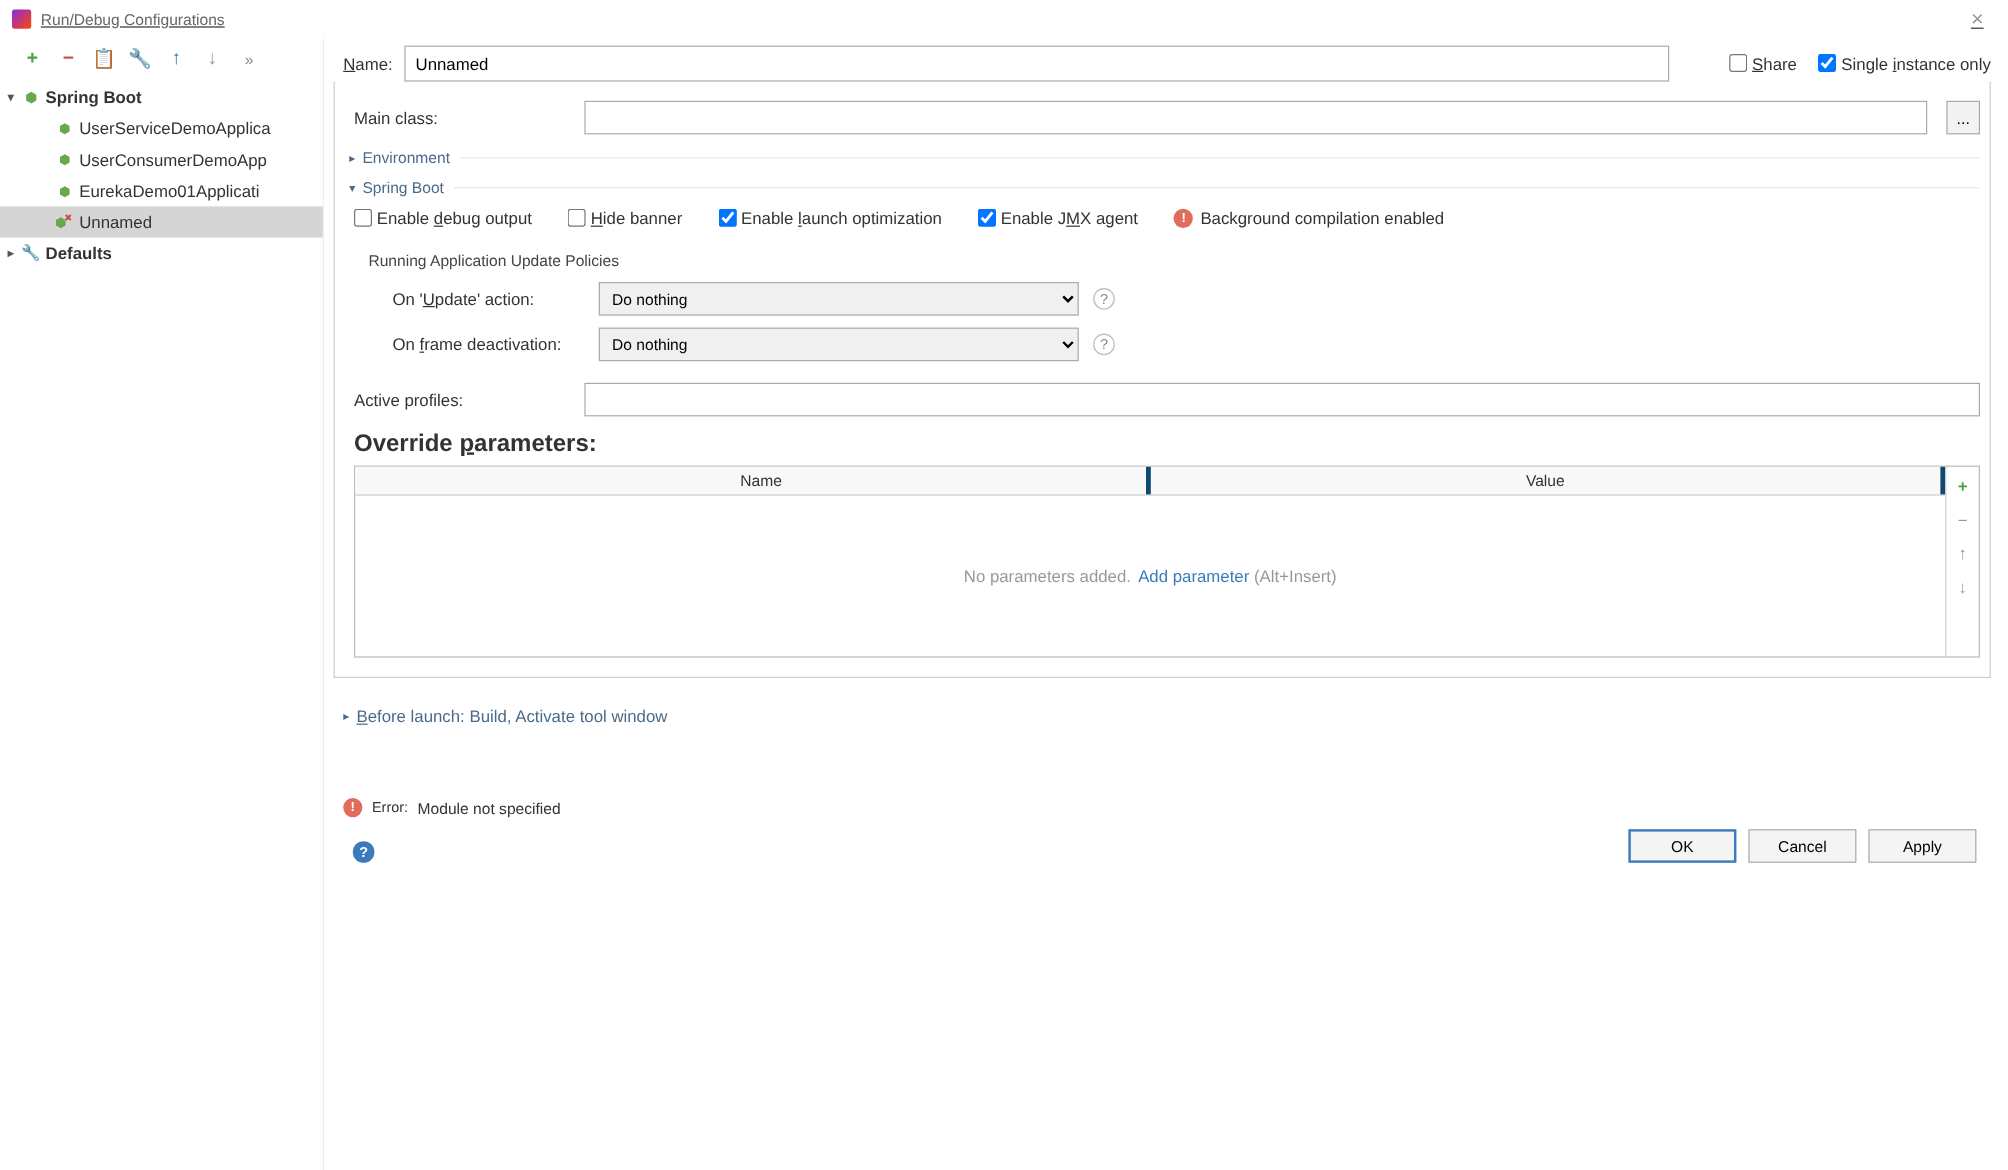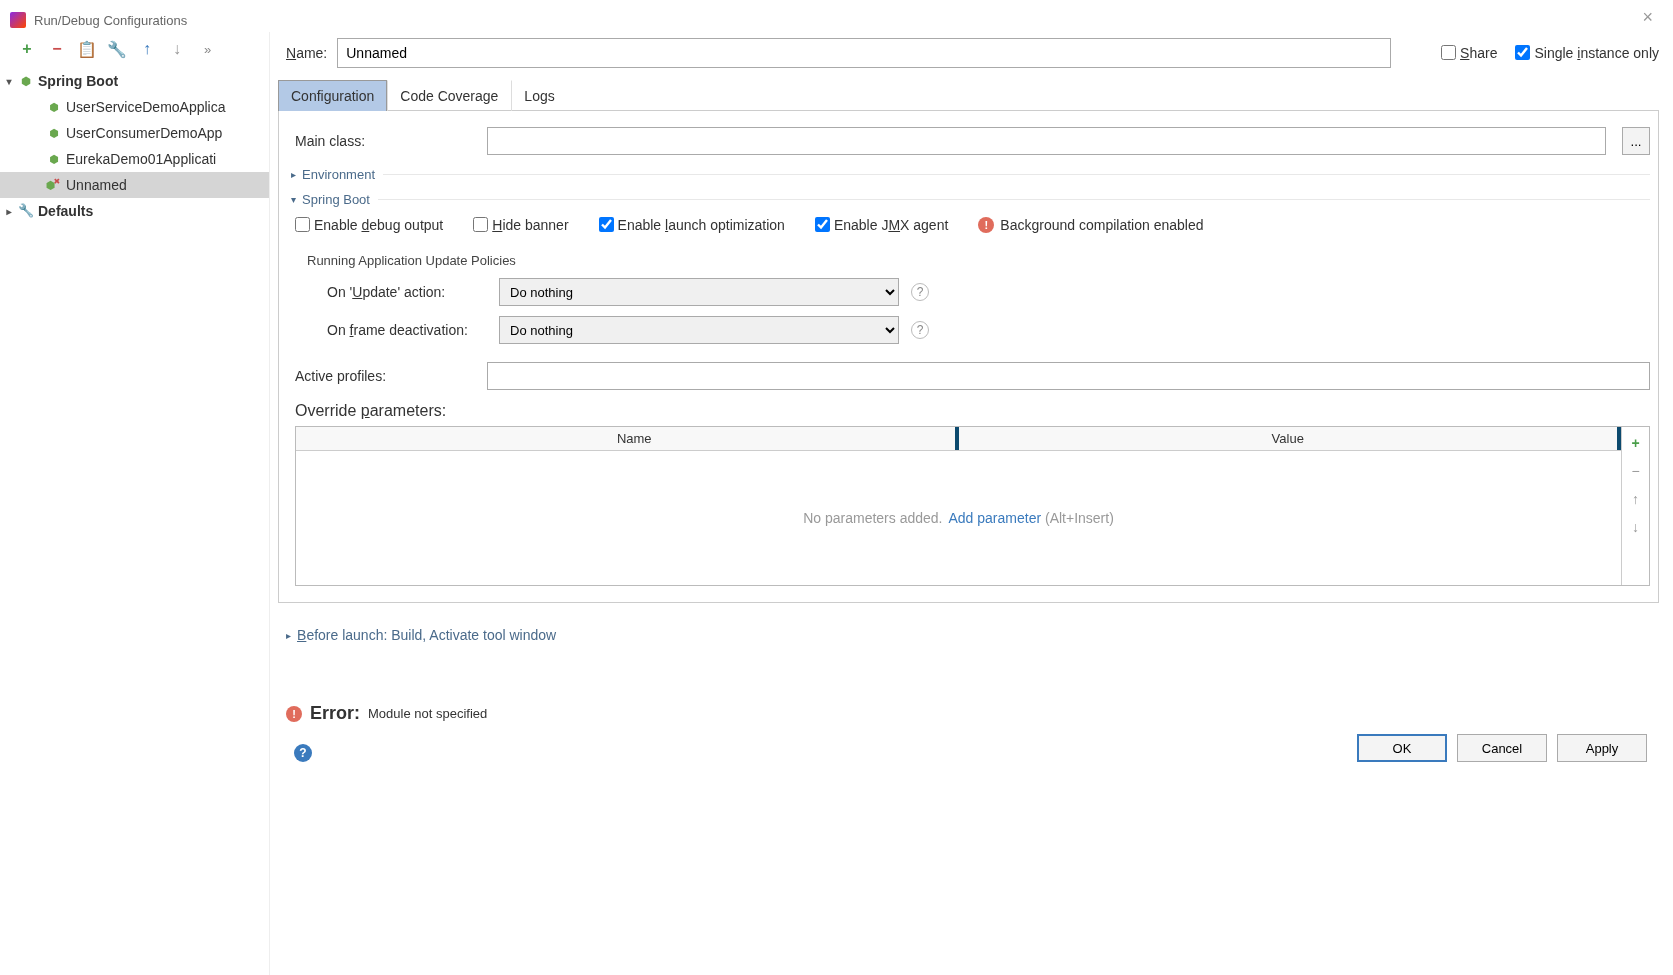--- a/index.html
+++ b/index.html
@@ -1,18 +1,18 @@
 <!DOCTYPE html>
 <html><head>
 <meta charset="utf-8">
 <style>
 * { box-sizing: border-box; margin: 0; padding: 0; }
 body { font-family: "Segoe UI", Arial, sans-serif; font-size: 13px; color: #333; background: #fff; width: 1673px; height: 975px; overflow: hidden; }
 
-.titlebar { display: flex; align-items: flex-end; padding: 4px 10px; height: 32px; }
+.titlebar { display: flex; align-items: center; padding: 4px 10px; height: 32px; text-decoration: underline; }
 .titlebar .app-icon { width: 16px; height: 16px; background: linear-gradient(135deg, #8a2be2, #ff4500); margin-right: 8px; border-radius: 2px; }
 .titlebar .title { color: #666; font-size: 13px; }
 .titlebar .close { margin-left: auto; font-size: 18px; color: #999; cursor: pointer; padding: 0 10px; }
 
 .toolbar-row { display: flex; align-items: center; padding: 6px 10px 6px 16px; gap: 8px; }
 .toolbar-row .tbtn { width: 22px; height: 22px; display: inline-flex; align-items: center; justify-content: center; font-size: 16px; cursor: pointer; color: #666; }
 .toolbar-row .tbtn.add { color: #4a9e4a; font-weight: bold; }
 .toolbar-row .tbtn.remove { color: #c94c4c; font-weight: bold; }
 .toolbar-row .tbtn.up { color: #3a7abd; }
 .toolbar-row .tbtn.down { color: #999; }
@@ -79,21 +79,21 @@
 .params-body .add-link .hint { color: #999; }
 .params-toolbar { width: 28px; border-left: 1px solid #ccc; display: flex; flex-direction: column; align-items: center; gap: 10px; padding-top: 8px; }
 .params-toolbar .pbtn { width: 18px; height: 18px; font-size: 14px; color: #999; cursor: pointer; text-align: center; }
 .params-toolbar .pbtn.add { color: #4a9e4a; font-weight: bold; }
 
 .before-launch { color: #4a6a8a; font-size: 14px; cursor: pointer; margin: 24px 0 0 8px; display: flex; align-items: center; }
 .before-launch .tri { font-size: 10px; margin-right: 6px; }
 
 .error-row { display: flex; align-items: center; gap: 8px; margin: 60px 0 0 8px; }
 .error-row .dot { width: 16px; height: 16px; border-radius: 50%; background: #e06c5c; color: #fff; font-size: 11px; font-weight: bold; display: inline-flex; align-items: center; justify-content: center; }
-.error-row .err-lbl { font-weight: bold; font-size: 18px; }
+.error-row .err-lbl { font-weight: normal; font-size: 12px; }
 
 .footer { display: flex; justify-content: space-between; align-items: flex-end; padding: 10px 12px; }
 .footer .help-btn { width: 18px; height: 18px; border-radius: 50%; background: #3a7abd; color: #fff; font-size: 12px; font-weight: bold; display: inline-flex; align-items: center; justify-content: center; cursor: pointer; margin-left: 4px; }
 .footer .buttons { display: flex; gap: 10px; }
 .footer button { min-width: 90px; height: 28px; border: 1px solid #aaa; background: #f4f4f4; font-size: 13px; cursor: pointer; }
 .footer button.primary { border: 2px solid #3a7abd; }
 
 u { text-decoration: underline; }
 </style>
 </head>
@@ -154,25 +154,20 @@
   <div class="content">
     <div class="name-row">
       <label><u>N</u>ame:</label>
       <input type="text" class="input-text" value="Unnamed" style="">
       <div class="check-group">
         <label><input type="checkbox" style=""><u>S</u>hare</label>
         <label><input type="checkbox" checked="" style="">Single <u>i</u>nstance only</label>
       </div>
     </div>
 
-    <div class="tabs">
-      <div class="tab active">Configuration</div>
-      <div class="tab">Code Coverage</div>
-      <div class="tab">Logs</div>
-    </div>
 
     <div class="panel">
       <div class="form-row">
         <span class="lbl">Main class:</span>
         <input type="text" class="input-text" style="">
         <button class="btn-ellipsis">...</button>
       </div>
 
       <div class="section-hdr">
         <span class="tri">▸</span>
@@ -208,21 +203,21 @@
         <select><option>Do nothing</option></select>
         <span class="help">?</span>
       </div>
 
       <div class="form-row" style="margin-top:18px;">
         <span class="lbl">Active profiles:</span>
         <input type="text" class="input-text" style="">
       </div>
 
       <div class="params-section">
-        <div style="font-size:16px;margin-bottom:6px;">Override <u>p</u>arameters:</div>
+        <div style="font-size:20px;margin-bottom:6px;font-weight:bold;">Override <u>p</u>arameters:</div>
         <div class="params-table-wrap">
           <div class="params-table">
             <div class="params-header">
               <div class="hd">Name</div>
               <div class="hd">Value</div>
             </div>
             <div class="params-body">
               <div class="empty-text">No parameters added.</div>
               <div class="add-link">
                 <span>Add parameter</span> <span class="hint">(Alt+Insert)</span>

